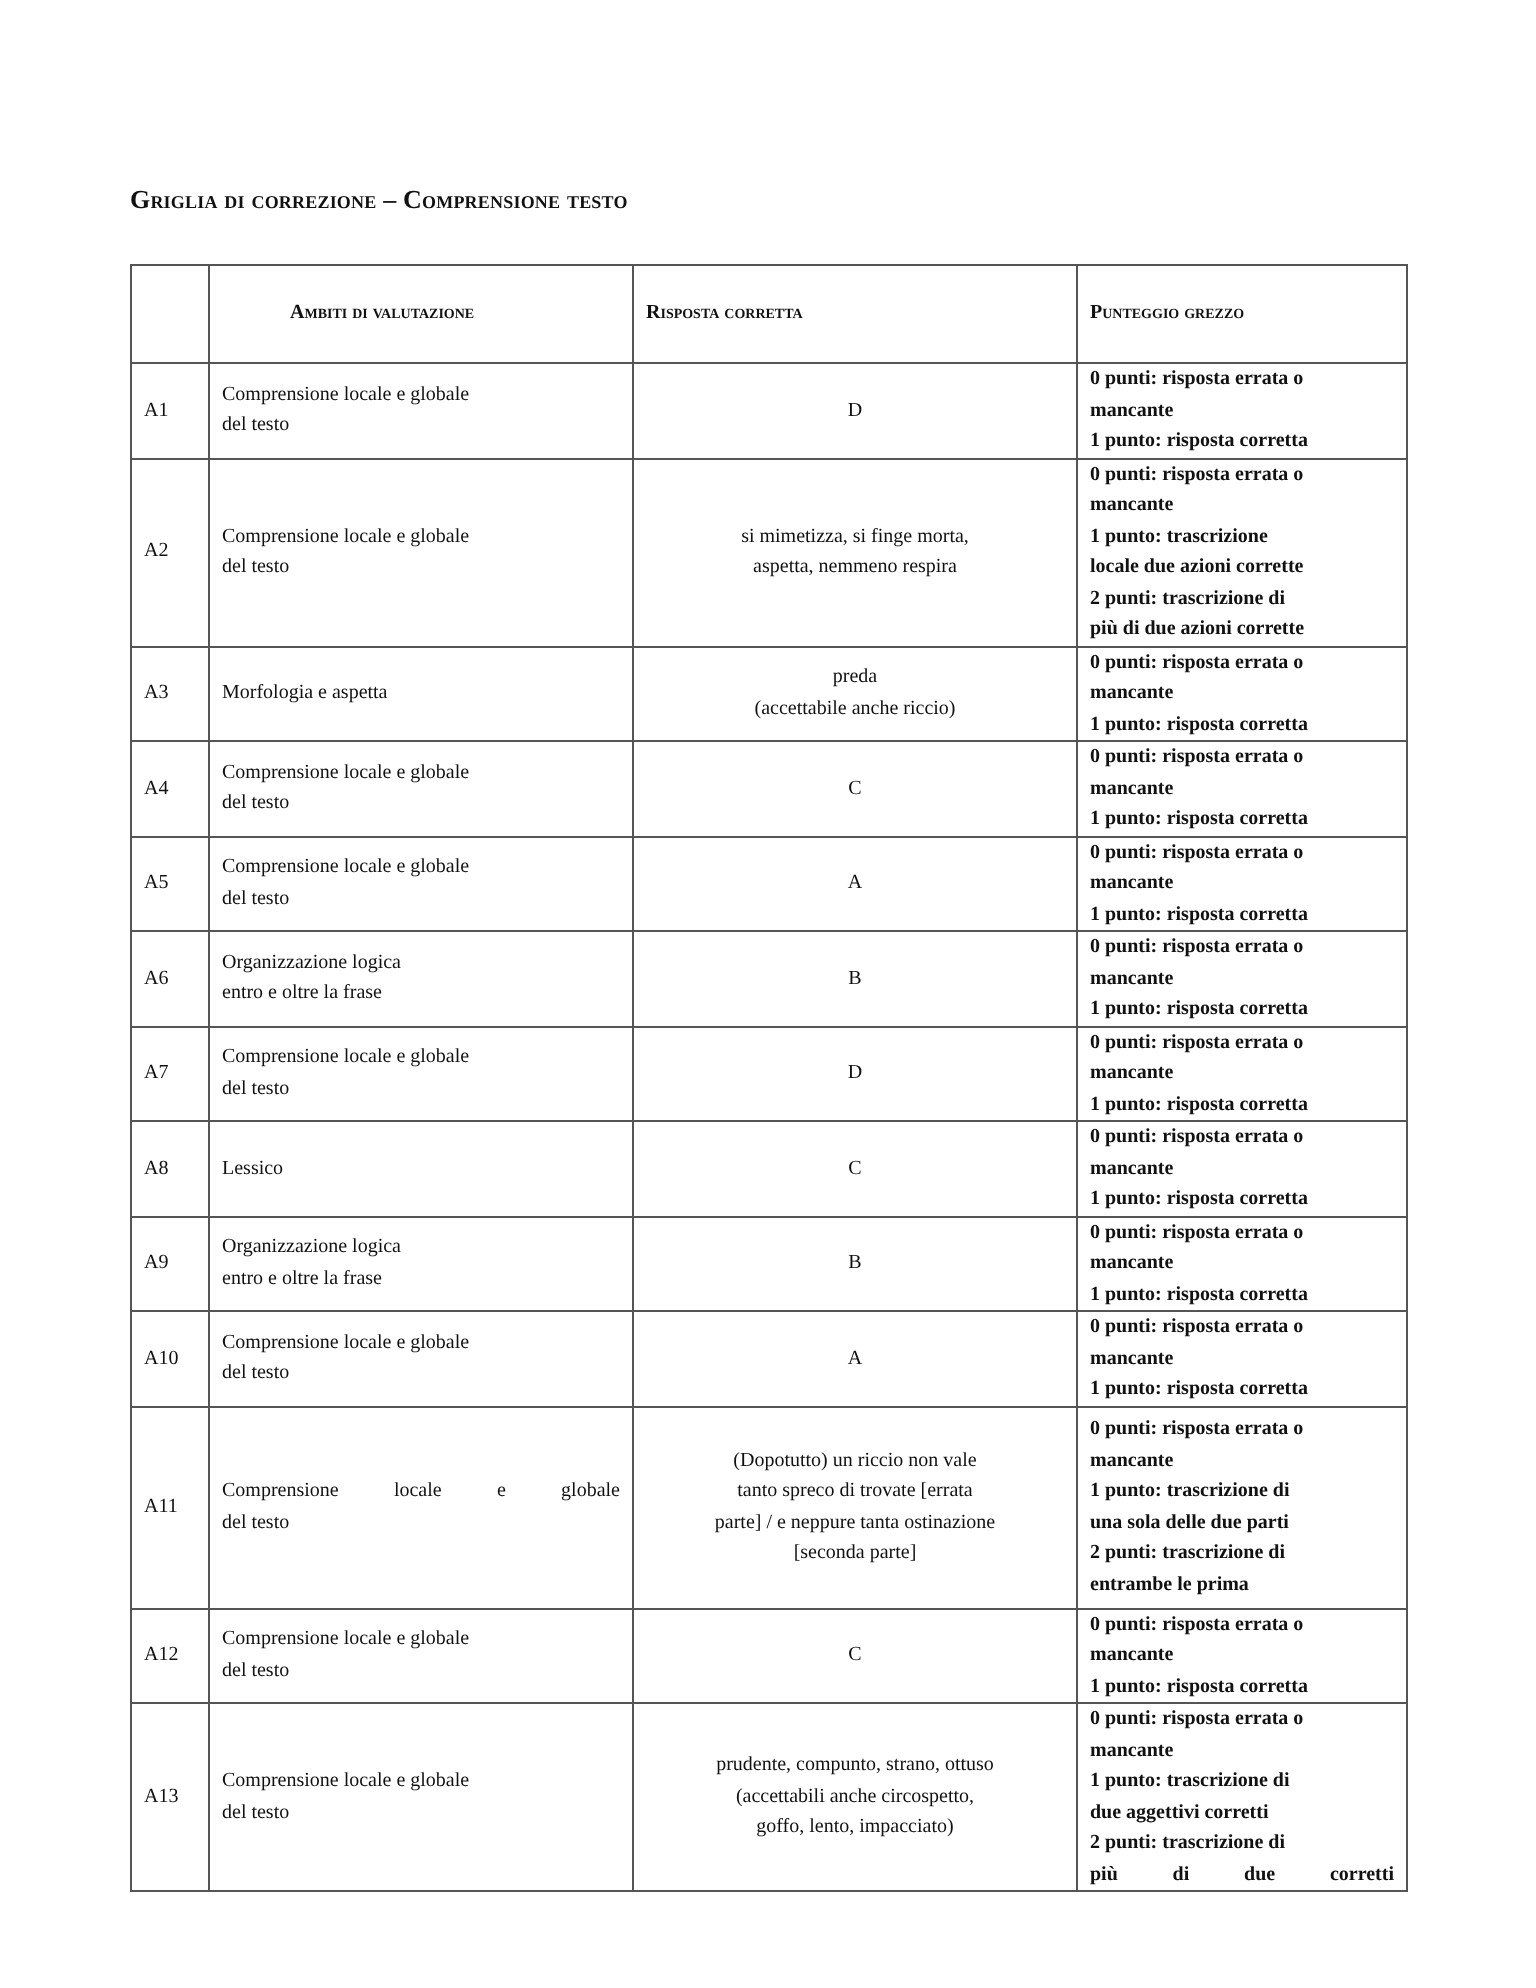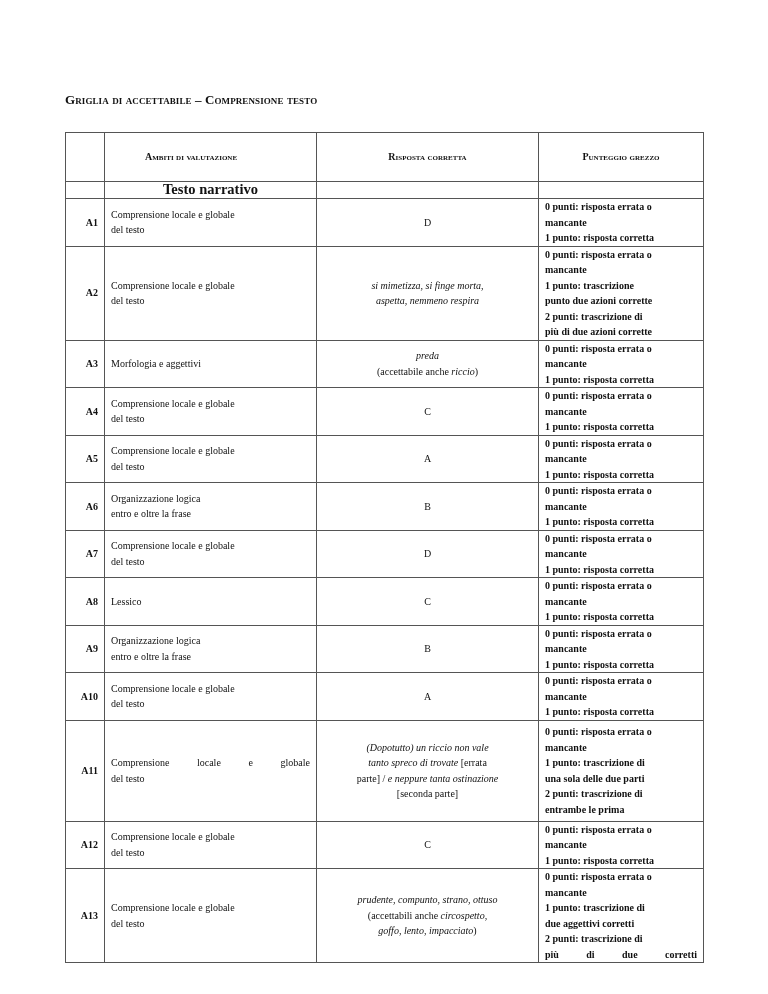--- a/index.html
+++ b/index.html
@@ -5,86 +5,80 @@
   html, body { margin:0; padding:0; background:#ffffff; }
   body { width:768px; height:994px; position:relative; overflow:hidden;
          font-family:"Liberation Serif", "DejaVu Serif", serif; color:#111; }
   .doc-title { position:absolute; left:65px; top:92px; font-size:13px; font-weight:bold;
                font-variant:small-caps; letter-spacing:0.1px; }
   table.grid { position:absolute; left:65px; top:132px; border-collapse:collapse;
                table-layout:fixed; width:638px; }
   table.grid td { border:1.2px solid #555; padding:0 6px; vertical-align:middle;
                   font-size:10px; line-height:15.5px; }
   col.c0 { width:39px; } col.c1 { width:212px; } col.c2 { width:222px; } col.c3 { width:165px; }
-  .hdr td { height:48px; text-align:center; font-weight:bold; font-variant:small-caps; font-size:13px; }
+  .hdr td { height:48px; font-weight:bold; font-variant:small-caps; font-size:13px; }
   .hdr td.ambiti { text-align:left; padding-left:40px; }
   .section td { height:16px; }
   .section .label { text-align:center; font-weight:bold; font-size:14.5px; }
-  td.id { text-align:right; font-weight:bold; padding:0 2px; }
+  td.id { text-align:left; font-weight:normal; padding:0 2px; }
   td.ambito { padding-left:9px;margin-top:29px; }
   td.risposta { text-align:center; }
   td.punti { text-align:justify; padding:0 4px 0 6px; vertical-align:top; }
   td.punti .pl { display:block;font-weight:bold; }
   td.punti .pl.last-justify { text-align-last:justify; }
-  .it { font-style:italic; }
+  .it { }
 </style>
 </head>
 <body>
 
-<div class="doc-title">Griglia di accettabile – Comprensione testo</div>
+<div class="doc-title">Griglia di correzione – Comprensione testo</div>
 
 <table class="grid">
   <colgroup>
       <col class="c0">
       <col class="c1">
       <col class="c2">
       <col class="c3">
     </colgroup>
   <tbody>
     <tr class="hdr">
       <td></td>
       <td class="ambiti">Ambiti di valutazione</td>
       <td>Risposta corretta</td>
       <td>Punteggio grezzo</td>
     </tr>
-    <tr class="section">
-      <td></td>
-      <td class="label">Testo narrativo</td>
-      <td></td>
-      <td></td>
-    </tr>
 
     <tr style="height:47px">
       <td class="id">A1</td>
       <td class="ambito"><span>Comprensione locale e globale</span><br><span>del testo</span></td>
       <td class="risposta">D</td>
       <td class="punti">
           <span class="pl">0 punti: risposta errata o</span>
           <span class="pl">mancante</span>
           <span class="pl">1 punto: risposta corretta</span>
         </td>
     </tr>
 
     <tr style="height:90px">
       <td class="id">A2</td>
       <td class="ambito"><span>Comprensione locale e globale</span><br><span>del testo</span></td>
       <td class="risposta it"><span>si mimetizza, si finge morta,</span><br><span>aspetta, nemmeno respira</span></td>
       <td class="punti">
           <span class="pl">0 punti: risposta errata o</span>
           <span class="pl">mancante</span>
           <span class="pl">1 punto: trascrizione</span>
-          <span class="pl">punto due azioni corrette</span>
+          <span class="pl">locale due azioni corrette</span>
           <span class="pl">2 punti: trascrizione di</span>
           <span class="pl">più di due azioni corrette</span>
         </td>
     </tr>
 
     <tr style="height:45px">
       <td class="id">A3</td>
-      <td class="ambito">Morfologia e aggettivi</td>
+      <td class="ambito">Morfologia e aspetta</td>
       <td class="risposta"><span class="it">preda</span><br><span>(accettabile anche </span><span class="it">riccio</span><span>)</span></td>
       <td class="punti">
           <span class="pl">0 punti: risposta errata o</span>
           <span class="pl">mancante</span>
           <span class="pl">1 punto: risposta corretta</span>
         </td>
     </tr>
 
     <tr style="height:45px">
       <td class="id">A4</td>

